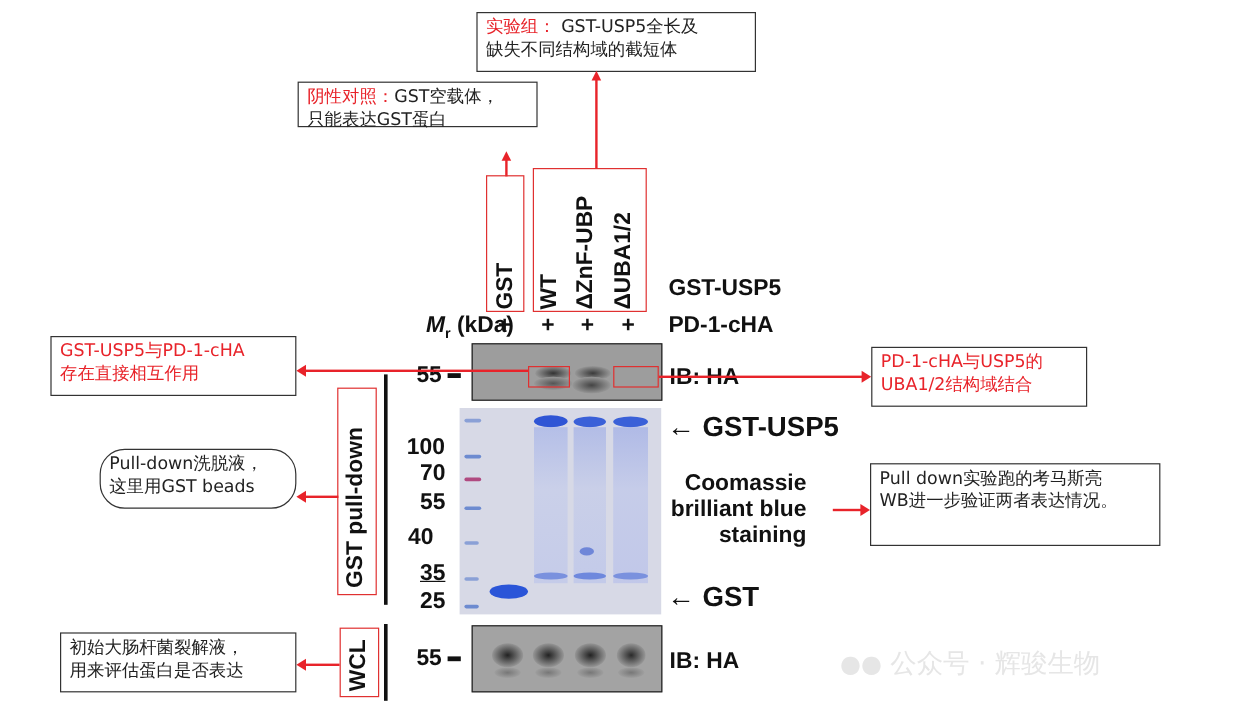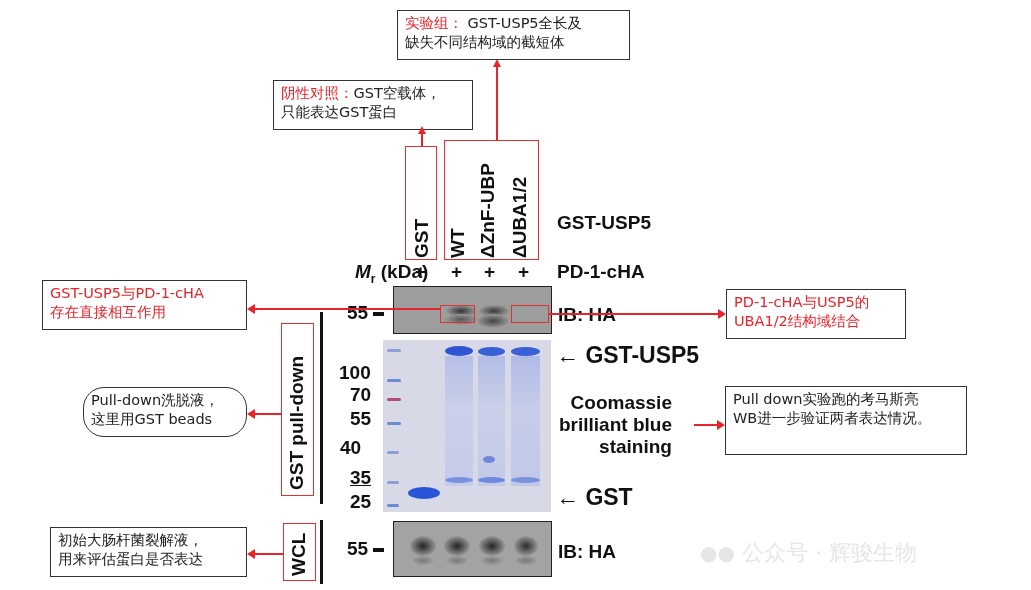--- a/index.html
+++ b/index.html
@@ -25,36 +25,36 @@
 </head>
 <body>
 
 <div class="note" style="left:397px;top:10px;width:233px;height:50px;">
   <div><span class="red">实验组：</span> <span>GST-USP5全长及</span></div>
   <div>缺失不同结构域的截短体</div>
 </div>
 <div class="line-r" style="left:496px;top:66px;width:1.5px;height:74px;"></div>
 <div class="arrowhead-u" style="left:493px;top:59px;"></div>
 
-<div class="note" style="left:248px;top:80px;width:200px;height:50px;margin-left:25px;">
+<div class="note" style="left:248px;top:68px;width:200px;height:38px;">
   <div><span class="red">阴性对照：</span><span>GST空载体，</span></div>
   <div>只能表达GST蛋白</div>
 </div>
 <div class="line-r" style="left:421px;top:132px;width:1.5px;height:15px;"></div>
 <div class="arrowhead-u" style="left:418px;top:126px;"></div>
 
 <div class="rbox" style="left:405px;top:146px;width:32px;height:114px;"></div>
 <div class="rbox" style="left:444px;top:140px;width:95px;height:120px;"></div>
 
 <div class="vtext" style="left:411px;top:258px;">GST</div>
 <div class="vtext" style="left:447px;top:258px;">WT</div>
 <div class="vtext" style="left:477px;top:258px;">ΔZnF-UBP</div>
 <div class="vtext" style="left:509px;top:258px;">ΔUBA1/2</div>
 
-<div class="lbl" style="left:557px;top:212px;text-align:center;">GST-USP5</div>
+<div class="lbl" style="left:557px;top:230px;text-align:center;">GST-USP5</div>
 
 <div class="lbl" style="left:355px;top:261px;"><i>M</i><sub style="font-size:12px;">r</sub><span> (kDa)</span></div>
 <div class="lbl" style="left:415px;top:261px;">+</div>
 <div class="lbl" style="left:451px;top:261px;">+</div>
 <div class="lbl" style="left:484px;top:261px;">+</div>
 <div class="lbl" style="left:518px;top:261px;">+</div>
 <div class="lbl" style="left:557px;top:261px;">PD-1-cHA</div>
 
 <div class="lbl" style="left:347px;top:302px;"><span>55</span> <span style="display:inline-block;width:11px;height:4px;background:#111;vertical-align:middle;"></span></div>
 <div class="blot" style="left:393px;top:286px;width:159px;height:48px;">
@@ -78,21 +78,21 @@
 <div class="arrowhead-r" style="left:718px;top:309px;"></div>
 <div class="note red" style="left:726px;top:289px;width:180px;height:50px;">
   <div>PD-1-cHA与USP5的</div>
   <div>UBA1/2结构域结合</div>
 </div>
 
 <div class="rbox" style="left:281px;top:323px;width:33px;height:173px;"></div>
 <div class="vtext" style="left:286px;top:490px;">GST pull-down</div>
 <div class="abs" style="left:320px;top:312px;width:3px;height:192px;background:#111;"></div>
 
-<div class="note" style="left:83px;top:387px;width:164px;height:50px;border-radius:21px;">
+<div class="note" style="left:83px;top:374px;width:164px;height:50px;border-radius:21px;">
   <div>Pull-down洗脱液，</div>
   <div>这里用GST beads</div>
 </div>
 <div class="line-r" style="left:254px;top:413px;width:28px;height:1.5px;"></div>
 <div class="arrowhead-l" style="left:247px;top:409px;"></div>
 
 <div class="gel" style="left:383px;top:340px;width:168px;height:172px;">
   <div class="marker" style="left:4px;top:9px;width:14px;background:#8aa0d6;"></div>
   <div class="marker" style="left:4px;top:39px;width:14px;"></div>
   <div class="marker" style="left:4px;top:58px;width:14px;background:#b04a80;"></div>

